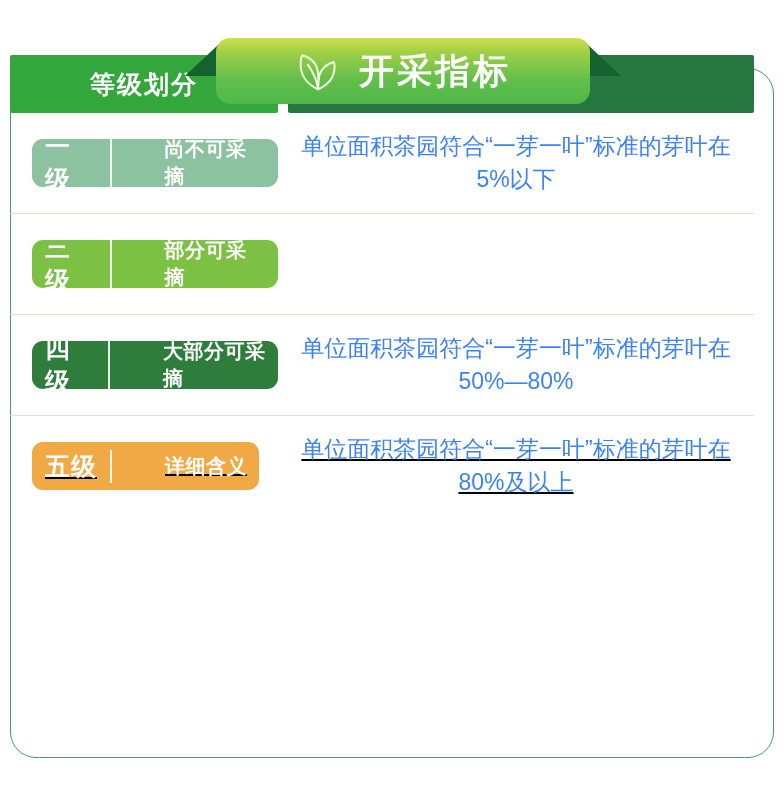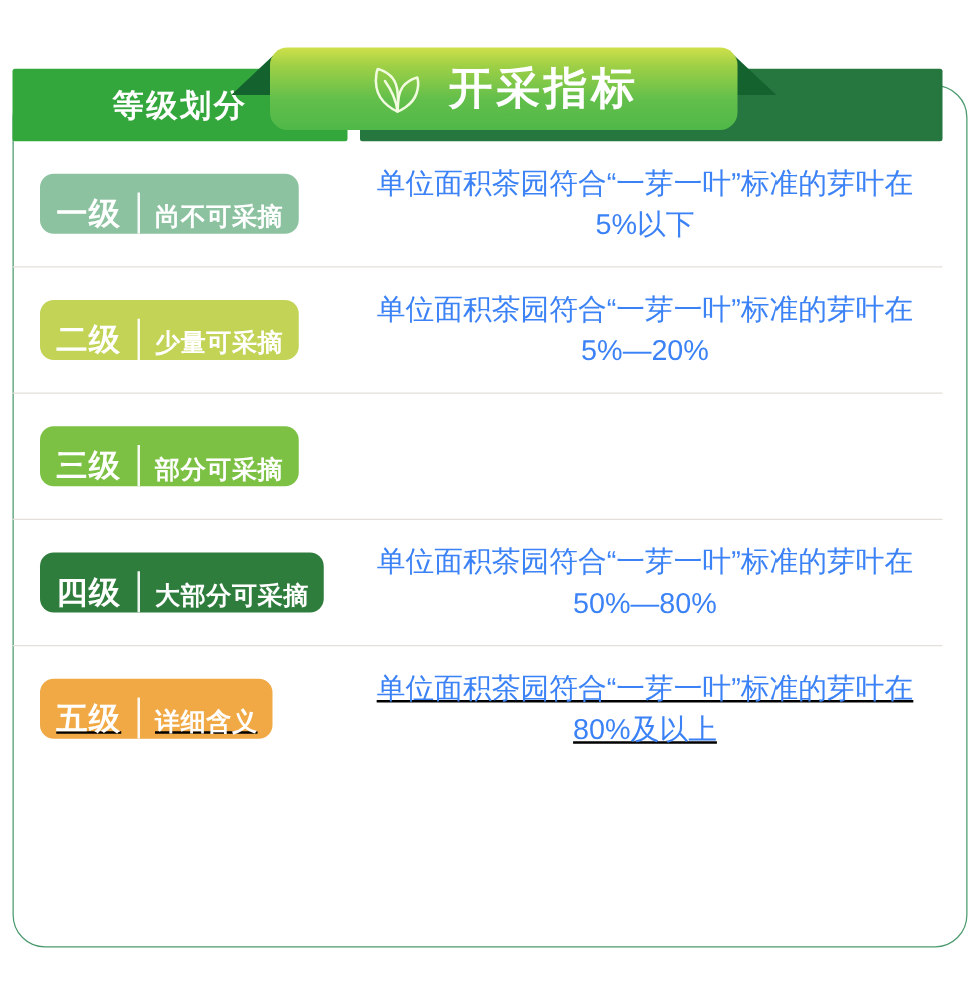--- a/index.html
+++ b/index.html
@@ -148,26 +148,27 @@
     color: #3b82f6;
     font-size: 23px;
     line-height: 1.42;
     padding: 0 8px;
     letter-spacing: 0px;
   }
 
   
   .badge {
     display: inline-flex;
-    align-items: flex-end;
+    align-items: center;
     height: 48px;
     border-radius: 11px;
     overflow: hidden;
     color: #ffffff;
     font-weight: bold;
+    gap: 41px;
   }
   .badge-level {
     display: flex;
     align-items: center;
     justify-content: center;
     font-size: 25px;
     letter-spacing: 1px;
     padding: 0 13px;
     border-right: 2px solid rgba(255,255,255,0.92);
     box-sizing: border-box;
@@ -216,29 +217,20 @@
       <div class="row">
         <div class="cell-grade">
           <div class="badge" style="background:#8cc2a0">
             <span class="badge-level">一级</span>
             <span class="badge-status">尚不可采摘</span>
           </div>
         </div>
         <div class="cell-meaning">单位面积茶园符合“一芽一叶”标准的芽叶在5%以下</div>
       </div>
 
-      <div class="row">
-        <div class="cell-grade">
-          <div class="badge" style="background:#c2d355">
-            <span class="badge-level">二级</span>
-            <span class="badge-status">少量可采摘</span>
-          </div>
-        </div>
-        <div class="cell-meaning">单位面积茶园符合“一芽一叶”标准的芽叶在5%—20%</div>
-      </div>
 
       <div class="row">
         <div class="cell-grade">
           <div class="badge" style="background:#7cc143">
             <span class="badge-level">三级</span>
             <span class="badge-status">部分可采摘</span>
           </div>
         </div>
       </div>
 

